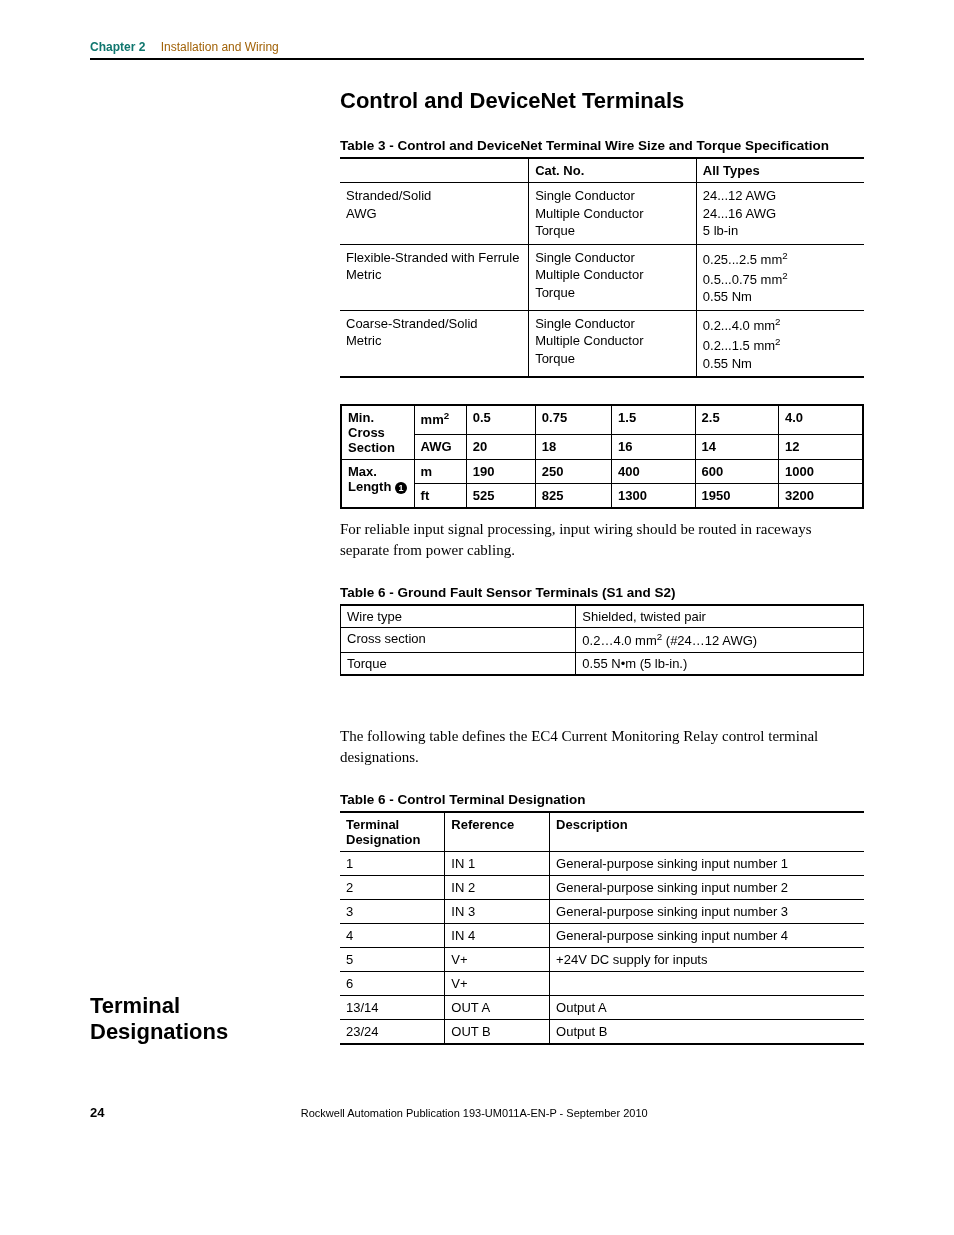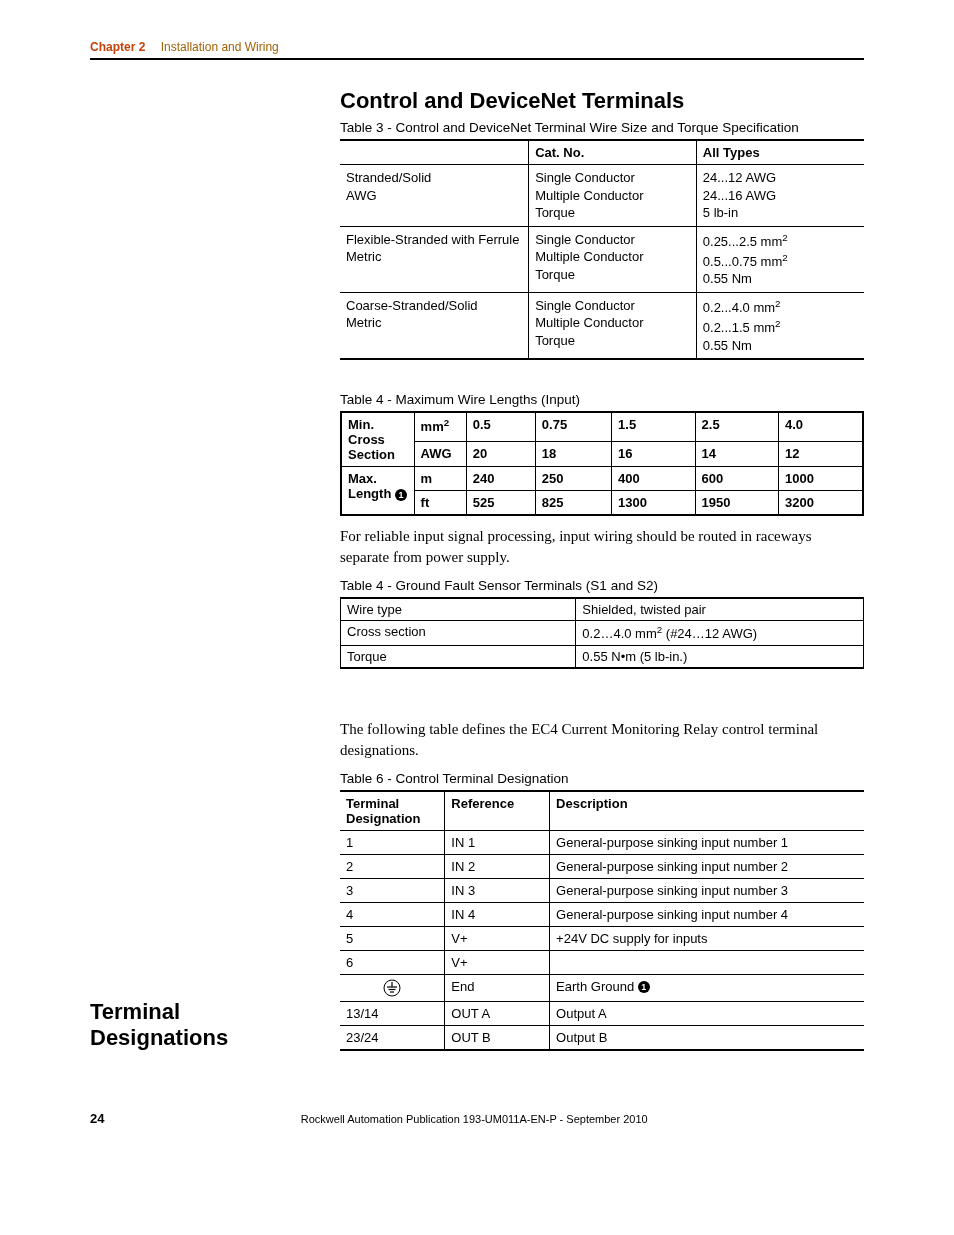--- a/index.html
+++ b/index.html
@@ -12,21 +12,21 @@
     width: 954px;
     box-sizing: border-box;
   }
   .header {
     border-bottom: 2px solid #000;
     padding-bottom: 4px;
     margin-bottom: 28px;
     font-size: 12px;
   }
   .header .chapter {
-    color: #c2410c;
+    color: #0f766e;
     font-weight: bold;
   }
   .header .chapter-title {
     color: #a16207;
     margin-left: 12px;
   }
   .content-area {
     display: flex;
     align-items: flex-end;
   }
@@ -41,23 +41,23 @@
   h2 {
     font-family: "Arial Narrow", Arial, sans-serif;
     font-stretch: condensed;
     font-weight: bold;
     font-size: 22px;
     margin: 0 0 6px 0;
   }
   .table-caption {
     font-family: "Arial Narrow", Arial, sans-serif;
     font-stretch: condensed;
-    font-weight: normal;
+    font-weight: bold;
     font-size: 13.5px;
-    margin-top: 6px;
+    margin-top: 24px;
     margin-bottom: 4px;
   }
   .body-text {
     font-family: Georgia, 'Times New Roman', serif;
     font-size: 15px;
     line-height: 1.4;
     margin: 10px 0;
   }
   table {
     border-collapse: collapse;
@@ -190,21 +190,20 @@
         <td class="sep sub-line">
           <span>0.2...4.0 mm</span><sup>2</sup><br>
           <span>0.2...1.5 mm</span><sup>2</sup><br>
           <span>0.55 Nm</span>
         </td>
       </tr>
     </tbody>
       </table>
 
     <div class="spacer"></div>
-    <div class="table-caption">Table 4 - Maximum Wire Lengths (Input)</div>
 
     <table class="t4">
       <tbody>
           <tr>
         <th rowspan="2" class="vhead" style="width:14%"><span>Min. Cross Section</span></th>
         <th style="width:10%"><span>mm</span><sup>2</sup></th>
         <td>0.5</td>
         <td>0.75</td>
         <td>1.5</td>
         <td>2.5</td>
@@ -214,40 +213,40 @@
         <th><span>AWG</span></th>
         <td>20</td>
         <td>18</td>
         <td>16</td>
         <td>14</td>
         <td>12</td>
       </tr>
       <tr>
         <th rowspan="2" class="vhead"><span>Max. Length </span><span class="circle-num">1</span></th>
         <th><span>m</span></th>
-        <td>240</td>
+        <td>190</td>
         <td>250</td>
         <td>400</td>
         <td>600</td>
         <td>1000</td>
       </tr>
       <tr>
         <th><span>ft</span></th>
         <td>525</td>
         <td>825</td>
         <td>1300</td>
         <td>1950</td>
         <td>3200</td>
       </tr>
     </tbody>
       </table>
 
-    <p class="body-text">For reliable input signal processing, input wiring should be routed in raceways separate from power supply.</p>
-
-    <div class="table-caption">Table 4 - Ground Fault Sensor Terminals (S1 and S2)</div>
+    <p class="body-text">For reliable input signal processing, input wiring should be routed in raceways separate from power cabling.</p>
+
+    <div class="table-caption">Table 6 - Ground Fault Sensor Terminals (S1 and S2)</div>
     <table class="t5 heavy">
       <tbody>
           <tr>
         <td style="width:45%"><span>Wire type</span></td>
         <td><span>Shielded, twisted pair</span></td>
       </tr>
       <tr>
         <td><span>Cross section</span></td>
         <td><span>0.2…4.0 mm</span><sup>2</sup><span> (#24…12 AWG)</span></td>
       </tr>
@@ -303,31 +302,20 @@
             <td>5</td>
             <td class="sep">V+</td>
             <td class="sep">+24V DC supply for inputs</td>
           </tr>
           <tr>
             <td>6</td>
             <td class="sep">V+</td>
             <td class="sep"></td>
           </tr>
           <tr>
-            <td style="text-align: center;"><svg class="ground-icon" width="18" height="18" viewBox="0 0 18 18">
-                <circle cx="9" cy="9" r="8" fill="none" stroke="#000" stroke-width="1"></circle>
-                <line x1="9" y1="3" x2="9" y2="8" stroke="#000" stroke-width="1.2"></line>
-                <line x1="4" y1="8" x2="14" y2="8" stroke="#000" stroke-width="1.2"></line>
-                <line x1="5.5" y1="10.5" x2="12.5" y2="10.5" stroke="#000" stroke-width="1.2"></line>
-                <line x1="7" y1="13" x2="11" y2="13" stroke="#000" stroke-width="1.2"></line>
-              </svg></td>
-            <td class="sep">End</td>
-            <td class="sep">Earth Ground <span class="circle-num">1</span></td>
-          </tr>
-          <tr>
             <td>13/14</td>
             <td class="sep">OUT A</td>
             <td class="sep">Output A</td>
           </tr>
           <tr>
             <td>23/24</td>
             <td class="sep">OUT B</td>
             <td class="sep">Output B</td>
           </tr>
         </tbody>

